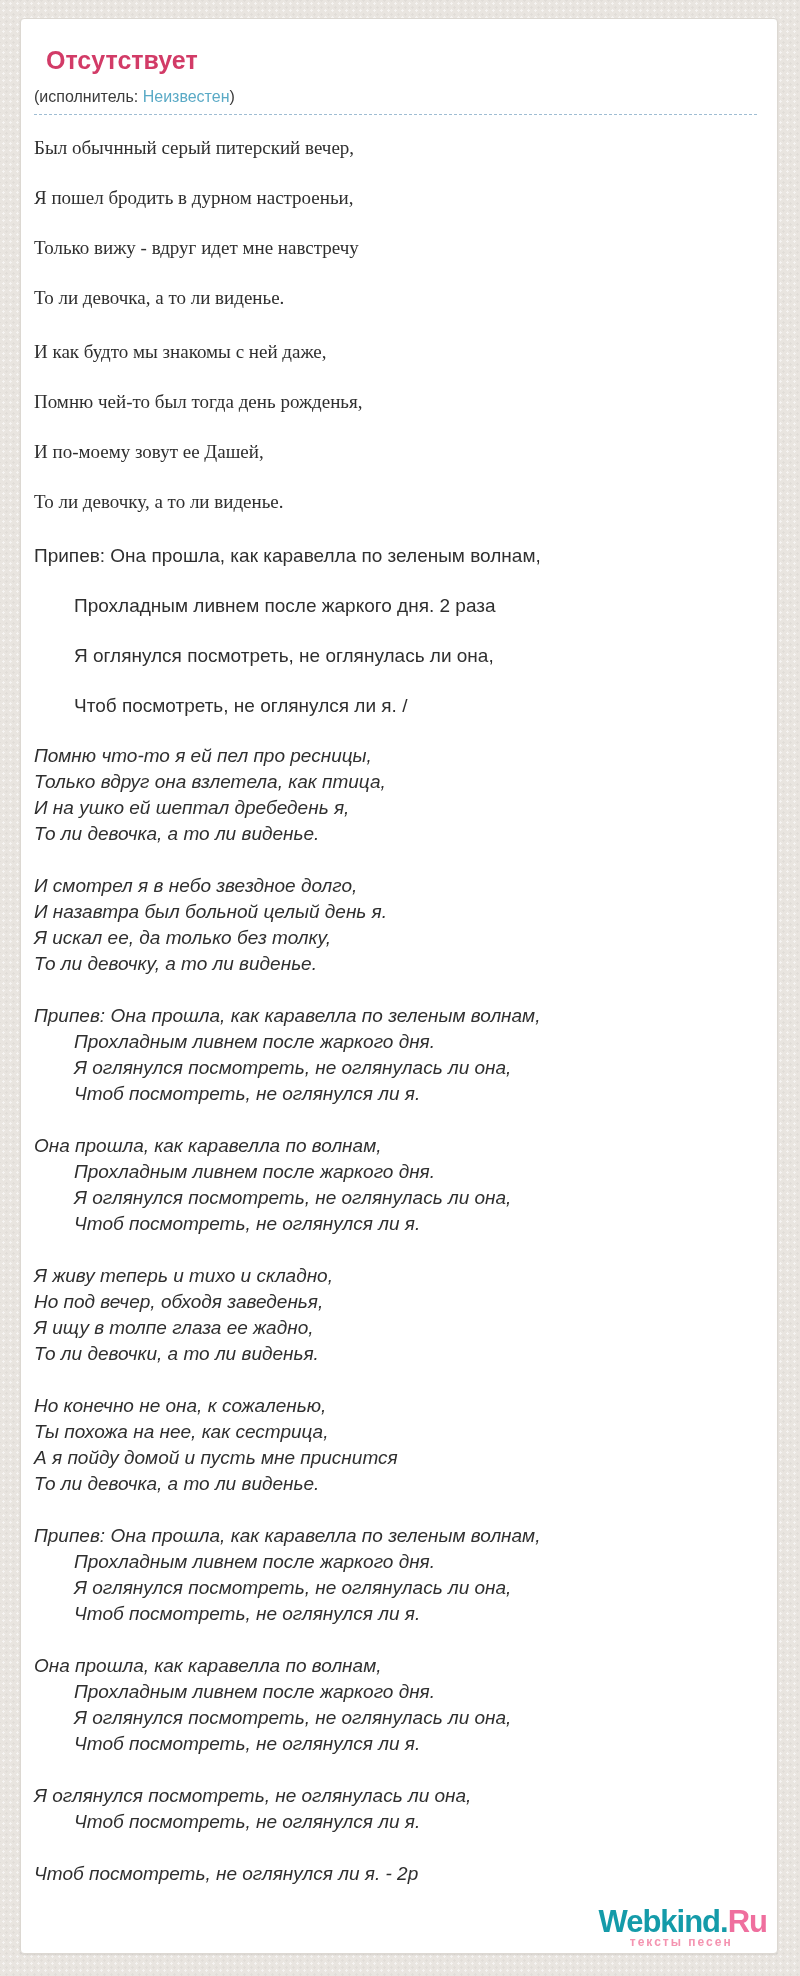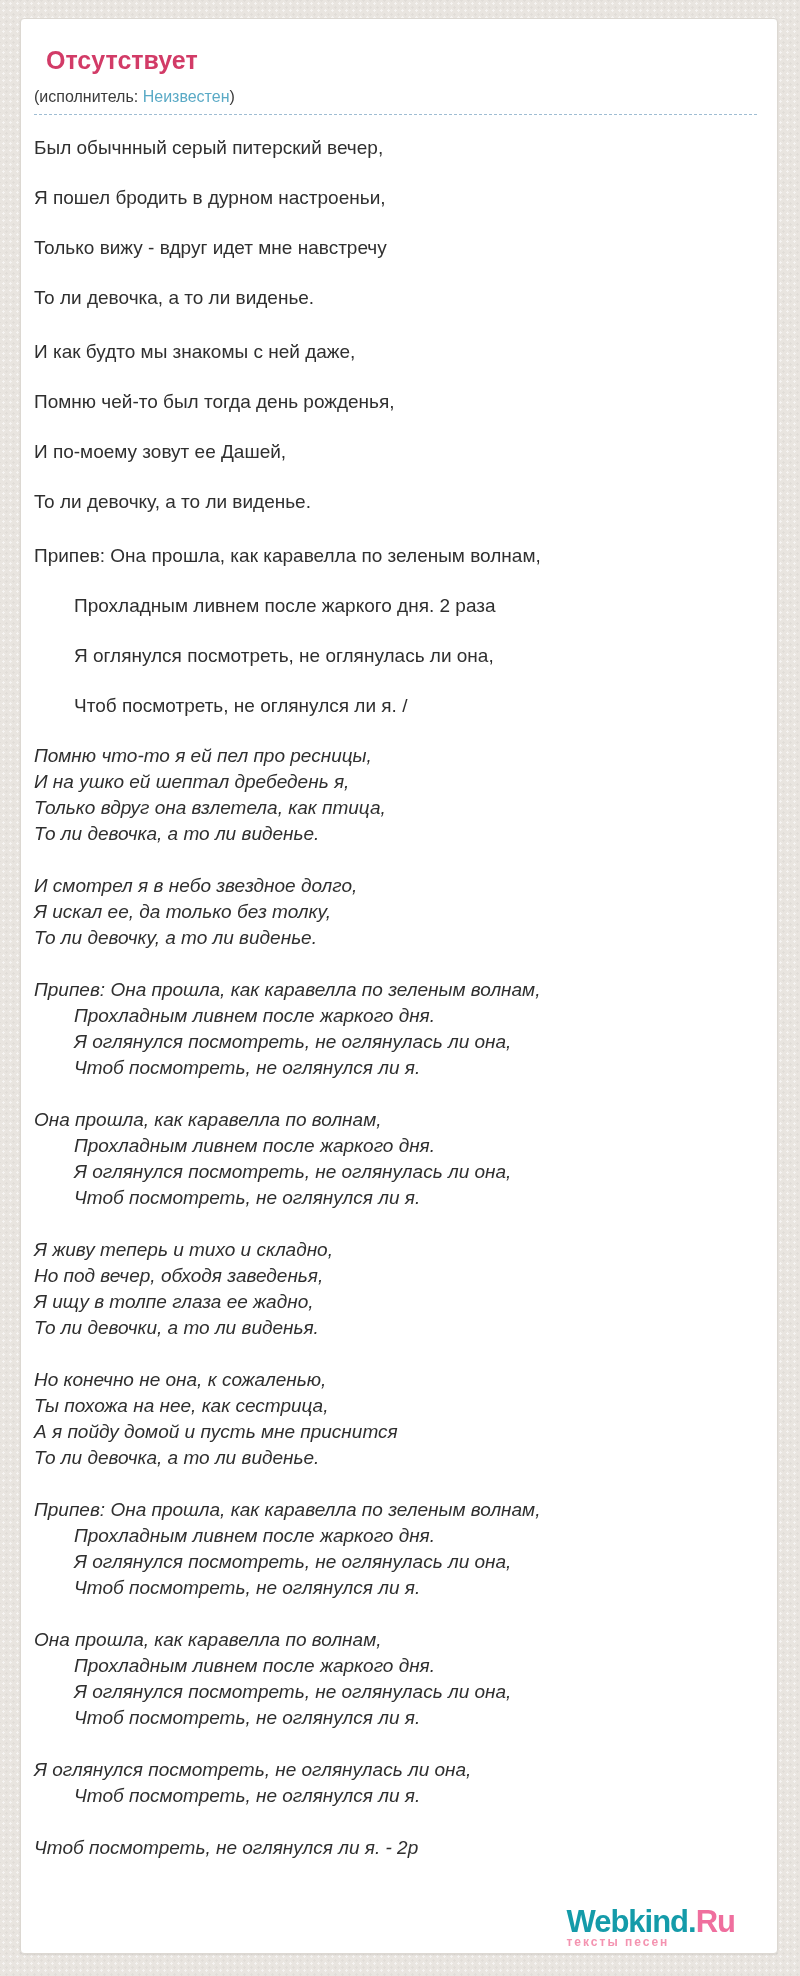--- a/index.html
+++ b/index.html
@@ -45,28 +45,28 @@
     font-size:16px;line-height:19px;color:#3b3b3b;margin-top:3px;
   }
   .artist-line a{color:var(--link);text-decoration:none;cursor:pointer;}
   .lyrics{
     margin-top:20px;
     font-size:19px;line-height:26px;color:var(--text);
   }
   .stanza{margin:0;}
   .stanza .line{white-space:pre-wrap;}
   .stanza.double .line{margin-bottom:24px;}
-  .stanza.double{margin-bottom:28px;}
+  .stanza.double{margin-bottom:28px;font-family:Liberation Serif, serif;}
   .stanza.double-end .line{margin-bottom:24px;}
   .stanza.double-end{margin-bottom:0;}
   .stanza.single .line{margin-bottom:0;font-style:italic;}
   .stanza.single{margin-bottom:26px;}
   .line.indent{padding-left:40px;}
   .logo{
-    position:absolute;right:42px;bottom:5px;text-align:left;
+    position:absolute;right:10px;bottom:5px;text-align:center;
     text-decoration:none;display:block;cursor:pointer;
     font-weight:bold;font-size:31px;line-height:30px;letter-spacing:-1px;
   }
   .logo .logo-web,.logo .logo-dot{color:var(--logo-teal);}
   .logo .logo-ru{color:var(--logo-pink);}
   .logo .logo-tagline{
     font-size:12px;line-height:12px;letter-spacing:2px;
     color:var(--tagline-pink);font-weight:bold;margin-top:-1px;padding-right:3px;
   }
 </style>
@@ -96,26 +96,27 @@
         <div class="line">То ли девочку, а то ли виденье.</div>
       </div>
       <div class="stanza double-end">
         <div class="line">Припев: Она прошла, как каравелла по зеленым волнам,</div>
         <div class="line indent">Прохладным ливнем после жаркого дня. 2 раза</div>
         <div class="line indent">Я оглянулся посмотреть, не оглянулась ли она,</div>
         <div class="line indent">Чтоб посмотреть, не оглянулся ли я. /</div>
       </div>
       <div class="stanza single">
         <div class="line">Помню что-то я ей пел про ресницы,</div>
+        <div class="line">Только вдруг она взлетела, как птица,</div>
         <div class="line">И на ушко ей шептал дребедень я,</div>
-        <div class="line">Только вдруг она взлетела, как птица,</div>
         <div class="line">То ли девочка, а то ли виденье.</div>
       </div>
       <div class="stanza single">
         <div class="line">И смотрел я в небо звездное долго,</div>
+        <div class="line">И назавтра был больной целый день я.</div>
         <div class="line">Я искал ее, да только без толку,</div>
         <div class="line">То ли девочку, а то ли виденье.</div>
       </div>
       <div class="stanza single">
         <div class="line">Припев: Она прошла, как каравелла по зеленым волнам,</div>
         <div class="line indent">Прохладным ливнем после жаркого дня.</div>
         <div class="line indent">Я оглянулся посмотреть, не оглянулась ли она,</div>
         <div class="line indent">Чтоб посмотреть, не оглянулся ли я.</div>
       </div>
       <div class="stanza single">

